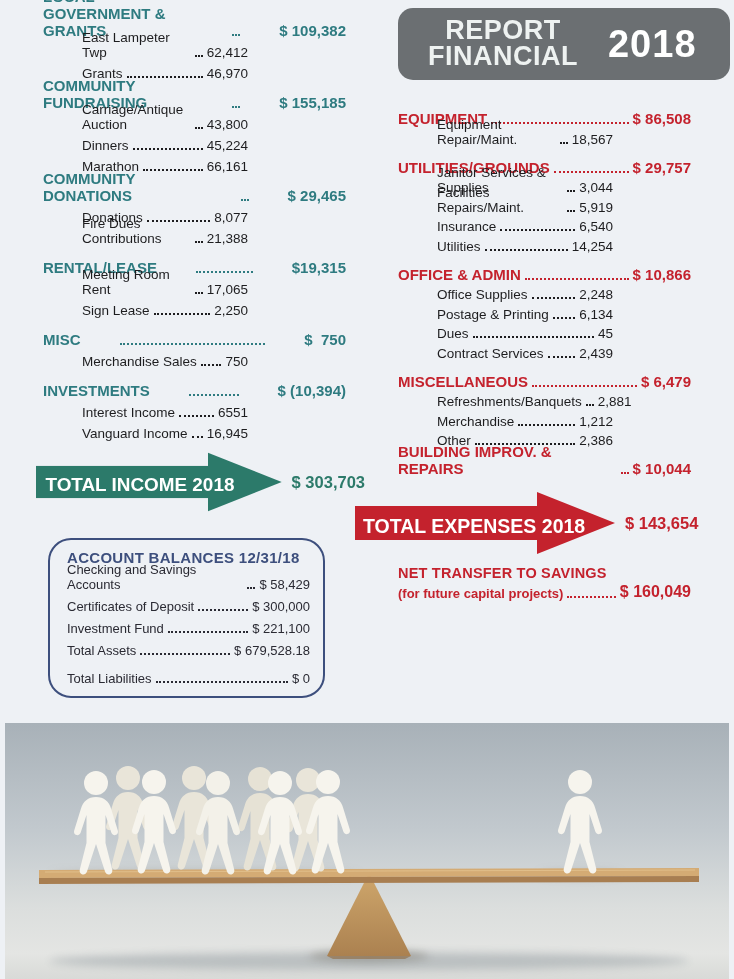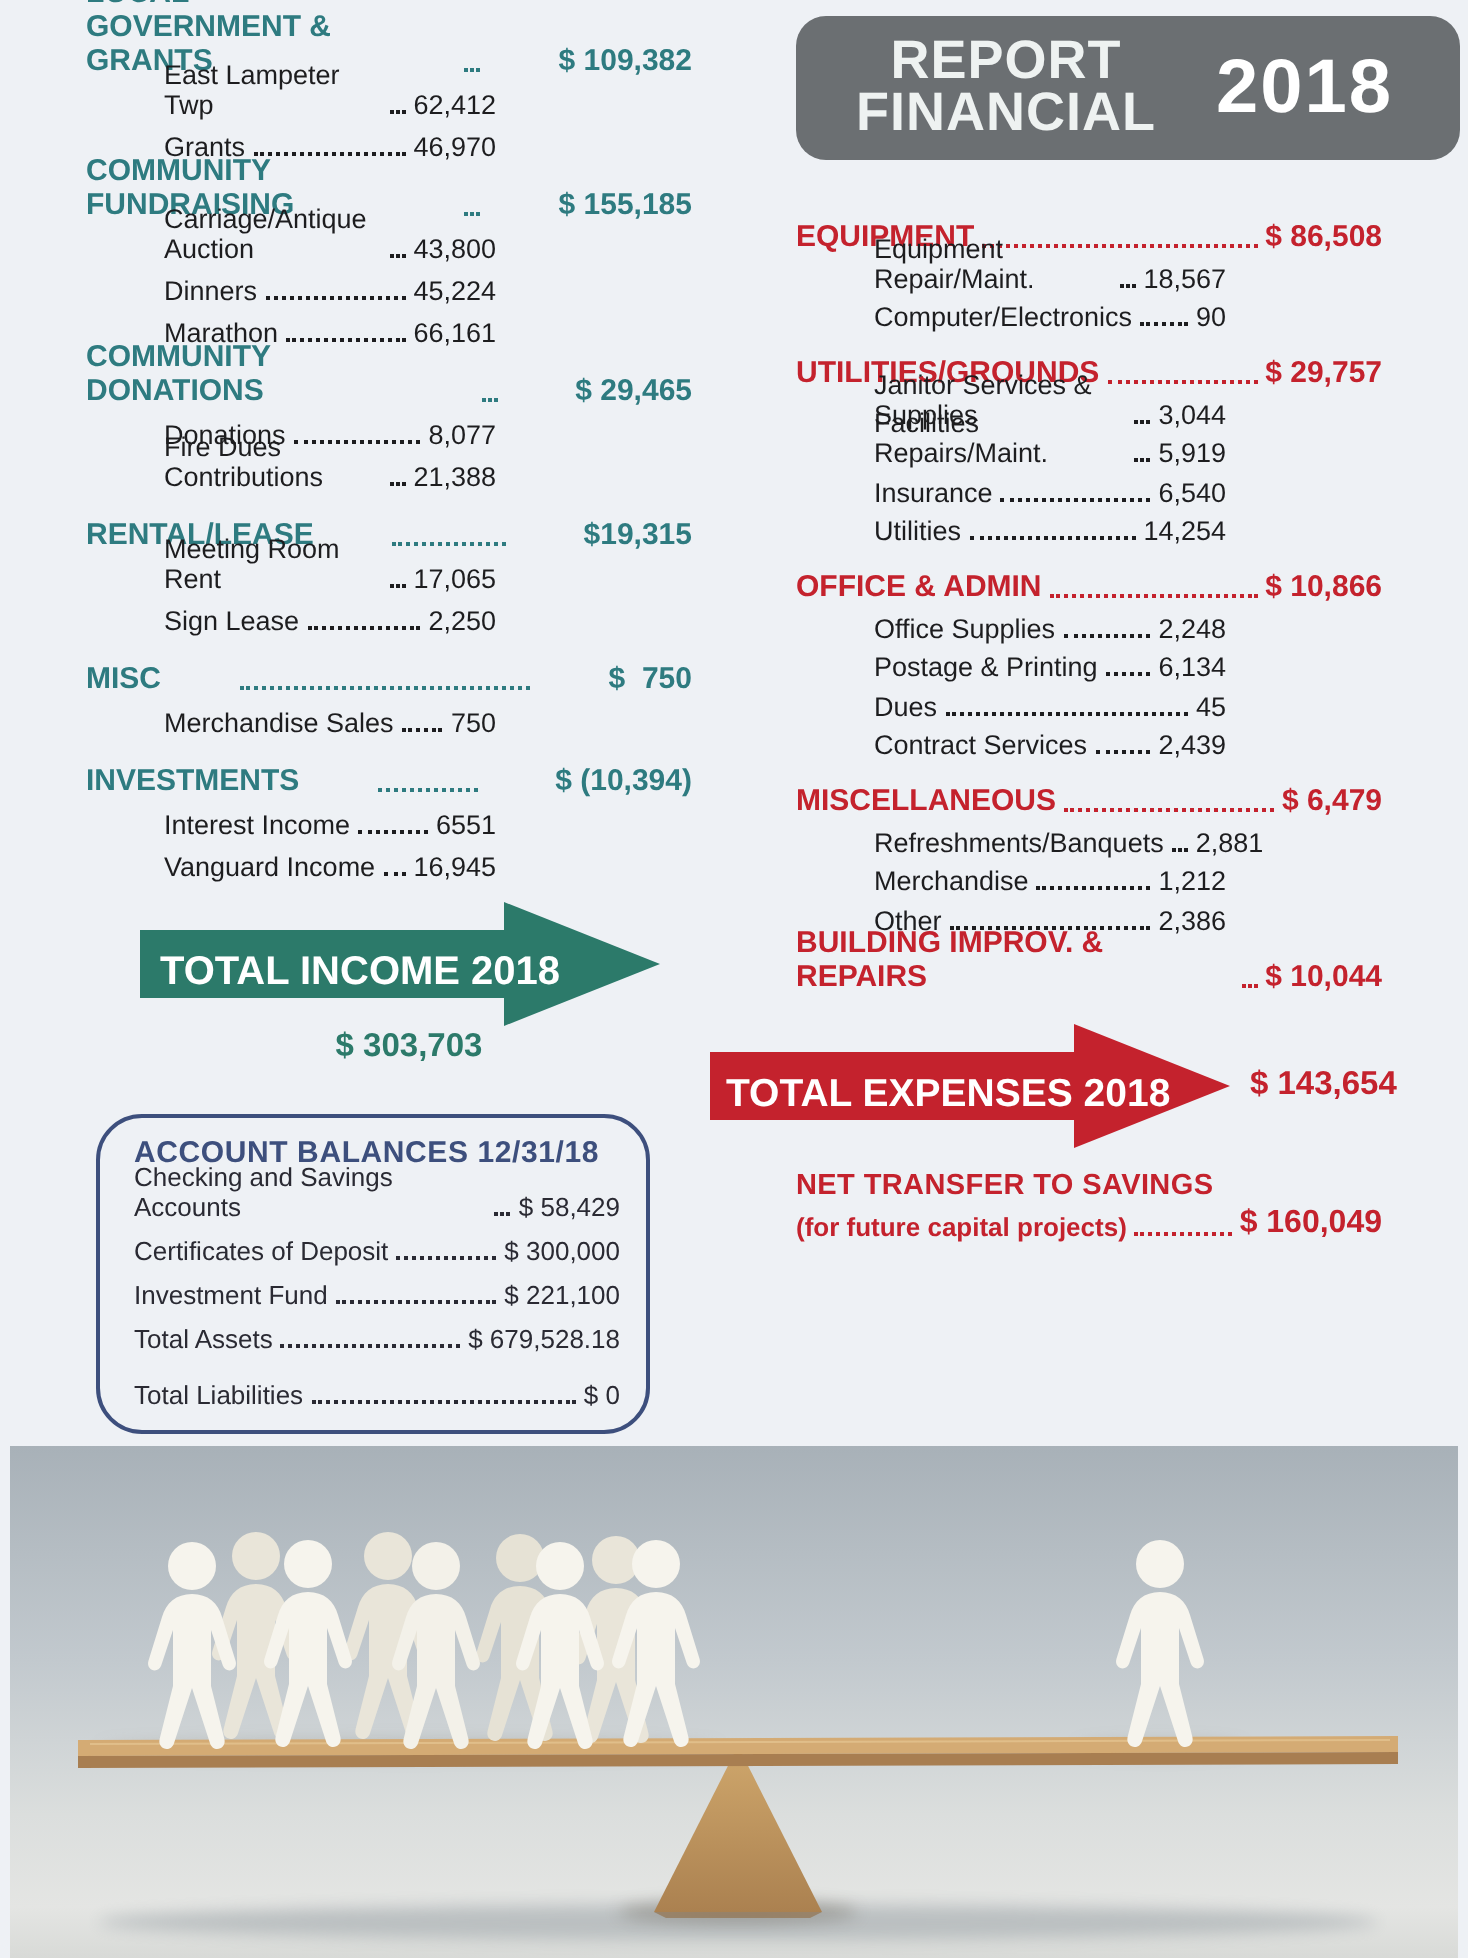--- a/index.html
+++ b/index.html
@@ -20,21 +20,21 @@
   .dots{flex:1;min-width:8px;border-bottom:2.2px dotted currentColor;margin:0 4px 3px 4px;}
   .irow .dots{color:#1d1d1f;}
   .val,.amt{white-space:pre;}
   
   .badge{width:332px;height:72px;margin-left:43px;margin-bottom:26px;background:#6b6f72;
          border-radius:15px;display:flex;align-items:center;padding-left:30px;box-sizing:border-box;}
   .badge-title{text-align:center;color:#eef2f1;font-weight:700;font-size:27px;line-height:0.96;letter-spacing:0.5px;}
   .badge-year{color:#ffffff;font-weight:700;font-size:38px;margin-left:30px;letter-spacing:1px;}
   
   .arrow-row{display:flex;align-items:center;}
-  .arrow-row.income-arrow{margin-top:8px;margin-left:16px;flex-direction:column;}
+  .arrow-row.income-arrow{margin-top:8px;margin-left:16px;}
   .arrow-row.expense-arrow{margin-top:14px;margin-left:0;}
   .arrow-val{font-weight:700;font-size:16.5px;margin-left:8px;white-space:pre;}
   .income-arrow .arrow-val{color:#2c7a6a;}
   .expense-arrow .arrow-val{color:#c4222d;}
   
   .bal-box{margin-top:24px;margin-left:28px;width:277px;box-sizing:border-box;border:2.5px solid #3d4f7d;
            border-radius:23px;padding:9px 13px 10px 17px;color:#25314f;background:transparent;}
   .bal-title{font-weight:700;font-size:15px;color:#3d4f7d;letter-spacing:0.3px;margin-bottom:4px;}
   .bal-row{display:flex;align-items:flex-end;height:22px;font-size:13px;color:#2a2a33;}
   .bal-row .dots{color:#2a2a33;}
@@ -216,25 +216,20 @@
     <div class="sec">
       <div class="hrow">
         <span>EQUIPMENT</span>
         <span class="dots"></span>
         <span class="amt">$ 86,508</span>
       </div>
       <div class="irow">
         <span>Equipment Repair/Maint.</span>
         <span class="dots"></span>
         <span class="val">18,567</span>
-      </div>
-      <div class="irow">
-        <span>Computer/Electronics</span>
-        <span class="dots"></span>
-        <span class="val">90</span>
       </div>
     </div>
 
     <div class="sec">
       <div class="hrow">
         <span>UTILITIES/GROUNDS</span>
         <span class="dots"></span>
         <span class="amt">$ 29,757</span>
       </div>
       <div class="irow">

